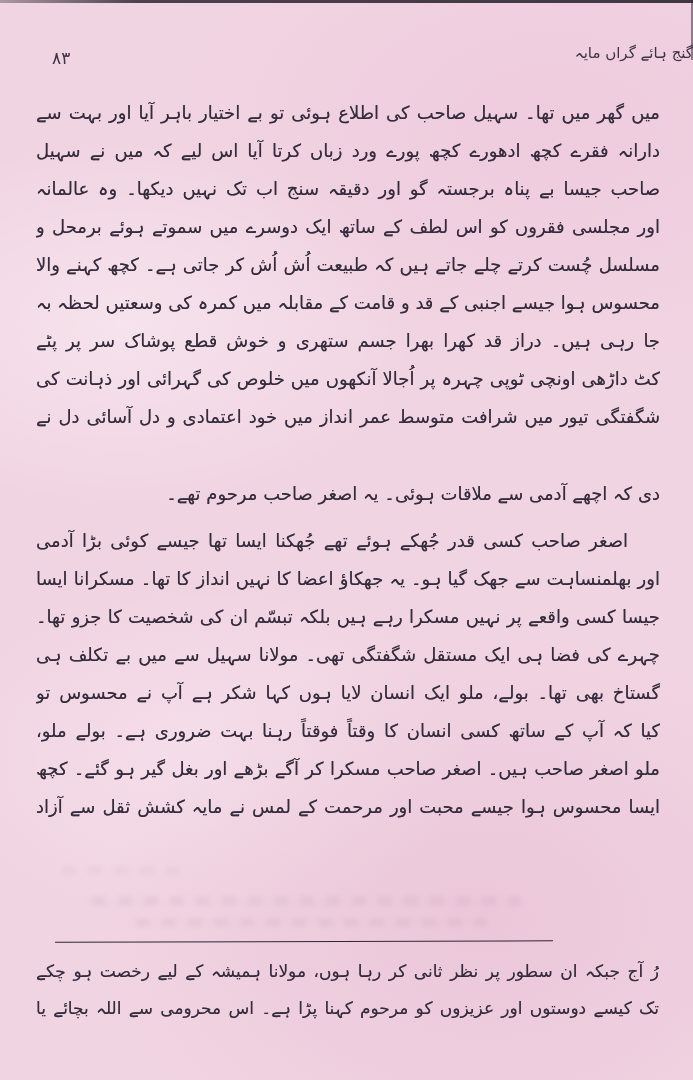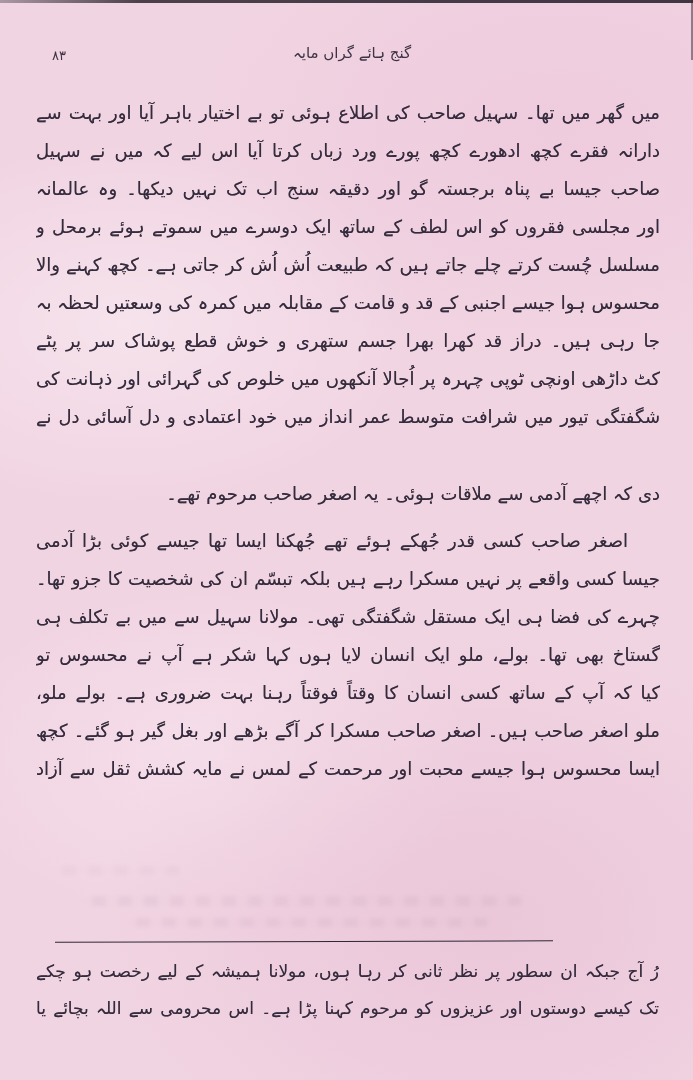--- a/index.html
+++ b/index.html
@@ -20,26 +20,26 @@
   .scan-edge-top{
     position:absolute;top:0;left:0;width:100%;height:3px;
     background:linear-gradient(to right, rgba(46,38,50,0.35), rgba(46,38,50,0.85) 20%, rgba(46,38,50,0.9));
   }
   .scan-edge-right{
     position:absolute;top:0;right:0;width:2px;height:60px;
     background:rgba(46,38,50,0.5);
   }
   .pagenum{
     position:absolute;top:48px;left:52px;
-    font-size:13px;letter-spacing:6px;color:#3d3345;
+    font-size:17px;letter-spacing:6px;color:#3d3345;
     direction:rtl;
   }
   .header-title{
     position:absolute;top:44px;left:0;right:0;
-    text-align:center;font-size:15px;color:#3d3345;
+    font-size:15px;color:#3d3345;
     direction:rtl;
     padding-left:11px;
   }
   .body-text{
     position:absolute;top:94px;right:33px;left:36px;
     direction:rtl;
   }
   .line{
     display:block;
     font-size:18px;
@@ -109,20 +109,21 @@
       <div class="line">اور مجلسی فقروں کو اس لطف کے ساتھ ایک دوسرے میں سموتے ہوئے برمحل و</div>
       <div class="line">مسلسل چُست کرتے چلے جاتے ہیں کہ طبیعت اُش اُش کر جاتی ہے۔ کچھ کہنے والا</div>
       <div class="line">محسوس ہوا جیسے اجنبی کے قد و قامت کے مقابلہ میں کمرہ کی وسعتیں لحظہ بہ لحظہ سمٹی</div>
       <div class="line">جا رہی ہیں۔ دراز قد کھرا بھرا جسم ستھری و خوش قطع پوشاک سر پر پٹے سڈول فرنچ</div>
       <div class="line">کٹ داڑھی اونچی ٹوپی چہرہ پر اُجالا آنکھوں میں خلوص کی گہرائی اور ذہانت کی</div>
       <div class="line">شگفتگی تیور میں شرافت متوسط عمر انداز میں خود اعتمادی و دل آسائی دل نے گواہی</div>
       <div class="line end">دی کہ اچھے آدمی سے ملاقات ہوئی۔ یہ اصغر صاحب مرحوم تھے۔</div>
     </section>
     <section class="para2">
       <div class="line indent">اصغر صاحب کسی قدر جُھکے ہوئے تھے جُھکنا ایسا تھا جیسے کوئی بڑا آدمی بڑائی</div>
+      <div class="line">اور بھلمنساہت سے جھک گیا ہو۔ یہ جھکاؤ اعضا کا نہیں انداز کا تھا۔ مسکرانا ایسا</div>
       <div class="line">جیسا کسی واقعے پر نہیں مسکرا رہے ہیں بلکہ تبسّم ان کی شخصیت کا جزو تھا۔ ان کے</div>
       <div class="line">چہرے کی فضا ہی ایک مستقل شگفتگی تھی۔ مولانا سہیل سے میں بے تکلف ہی نہیں</div>
       <div class="line">گستاخ بھی تھا۔ بولے، ملو ایک انسان لایا ہوں کہا شکر ہے آپ نے محسوس تو</div>
       <div class="line">کیا کہ آپ کے ساتھ کسی انسان کا وقتاً فوقتاً رہنا بہت ضروری ہے۔ بولے ملو،</div>
       <div class="line">ملو اصغر صاحب ہیں۔ اصغر صاحب مسکرا کر آگے بڑھے اور بغل گیر ہو گئے۔ کچھ</div>
       <div class="line">ایسا محسوس ہوا جیسے محبت اور مرحمت کے لمس نے مایہ کشش ثقل سے آزاد</div>
     </section>
   </main>
 
   <div class="ghost g3"></div>

